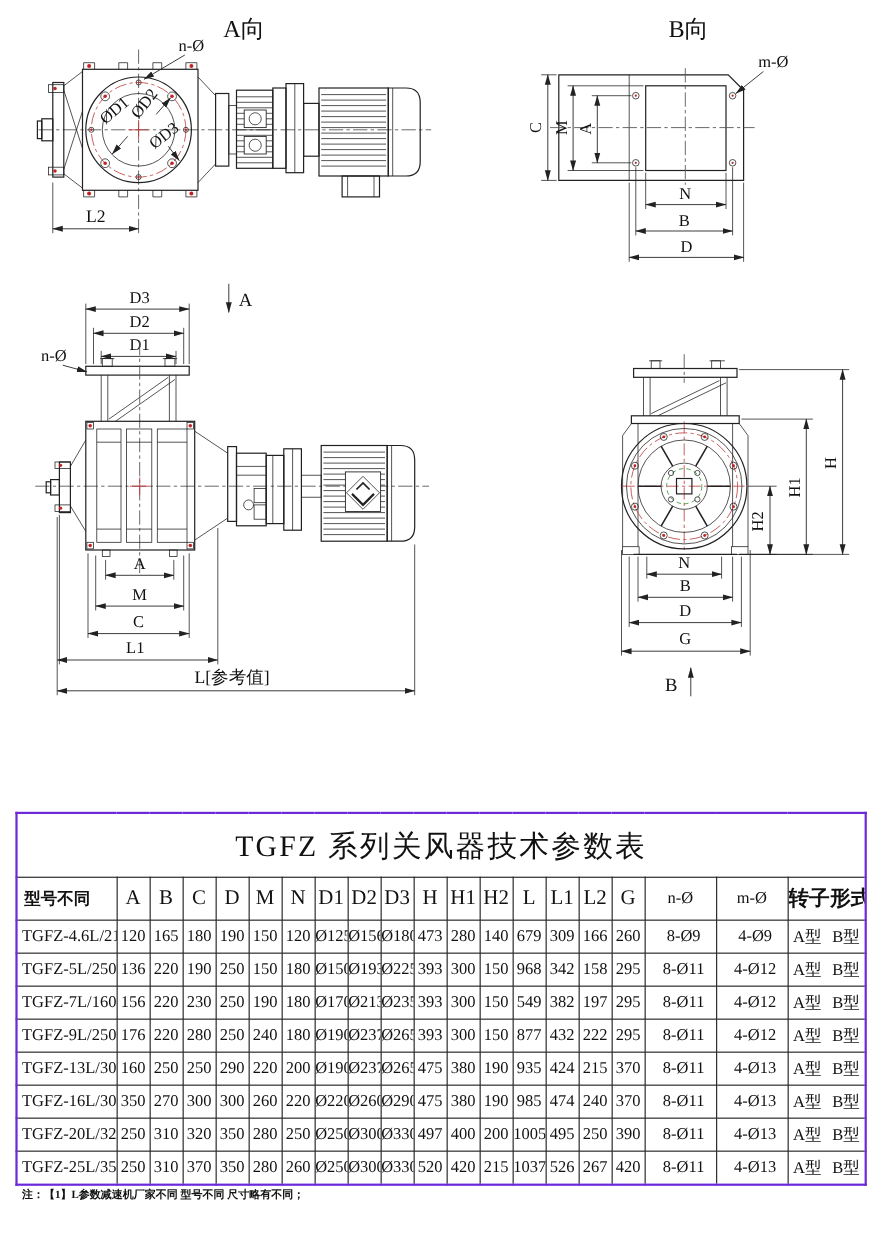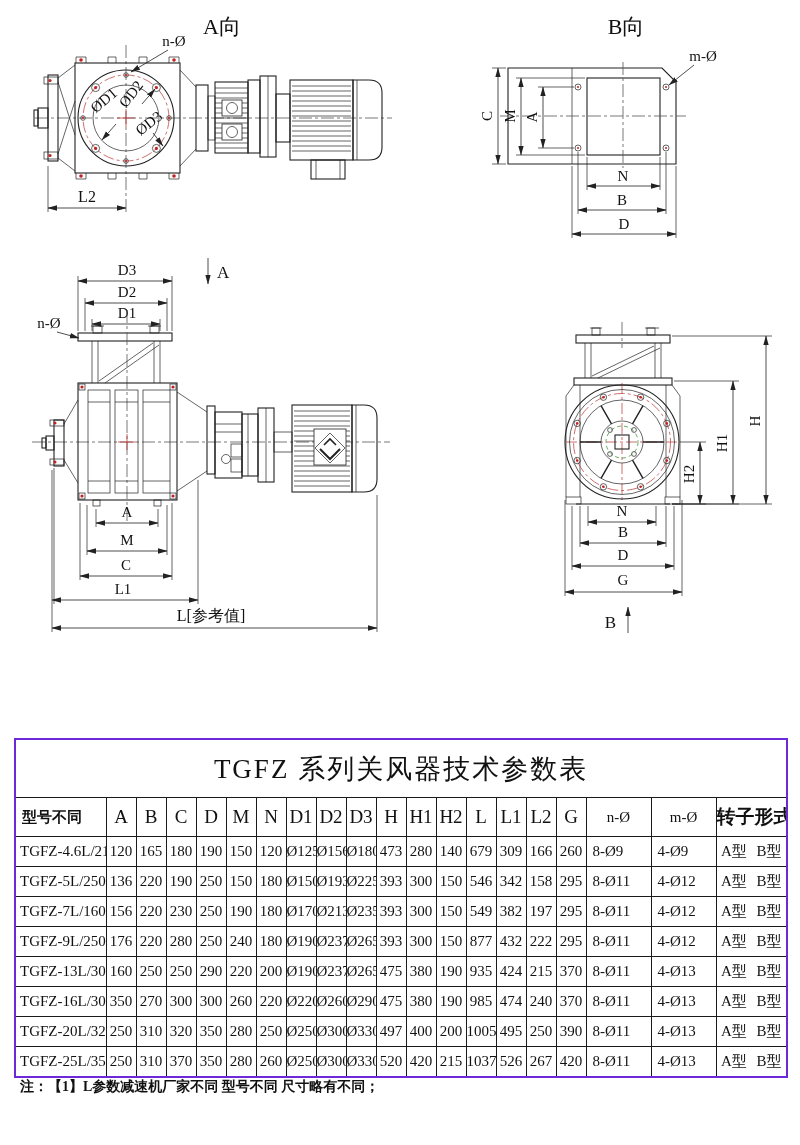--- a/index.html
+++ b/index.html
@@ -27,24 +27,24 @@
   .ptable td,.ptable th{border:1px solid #1a1a1a;text-align:center;padding:0;
           white-space:nowrap;overflow:hidden;font-weight:normal;}
   .title-cell{height:57px;font-size:27px;letter-spacing:2px;}
   .hrow th{height:38px;font-size:19px;}
   th.c-model-h{font-size:15px;font-weight:bold;text-align:left;padding-left:6px;}
   th.c-rotor-h{font-size:19px;font-weight:bold;}
   th.c-hole-h{font-size:15px;}
   .ptable tbody td{height:29px;font-size:15px;}
   td.c-model{font-size:12px;text-align:left;padding-left:4px;}
   td.c-dia{font-size:10.5px;}
-  td.c-hole{font-size:13.5px;text-align:left;padding-left:6px;}
+  td.c-hole{font-size:13.5px;text-align:center;padding-left:6px;}
   td.c-rotor{font-size:12px;word-spacing:6px;}
 
-  .notes{position:absolute;left:20px;top:1076px;font-size:14px;font-weight:bold;
+  .notes{position:absolute;left:20px;top:1076px;font-size:10px;font-weight:bold;
          line-height:21px;}
   .note-l2{margin-left:28px;}
 </style>
 </head>
 <body>
 
 <div class="page">
 
 <svg width="800" height="660" viewBox="0 0 800 660" style="position:absolute;left:0;top:0;">
   <defs>
@@ -429,21 +429,21 @@
           <td>190</td>
           <td>250</td>
           <td>150</td>
           <td>180</td>
           <td class="c-dia">Ø150</td>
           <td class="c-dia">Ø193</td>
           <td class="c-dia">Ø225</td>
           <td>393</td>
           <td>300</td>
           <td>150</td>
-          <td>546</td>
+          <td>968</td>
           <td>342</td>
           <td>158</td>
           <td>295</td>
           <td class="c-hole">8-Ø11</td>
           <td class="c-hole">4-Ø12</td>
           <td class="c-rotor">A型 B型</td>
         </tr>
         <tr>
           <td class="c-model">TGFZ-7L/160</td>
           <td>156</td>

